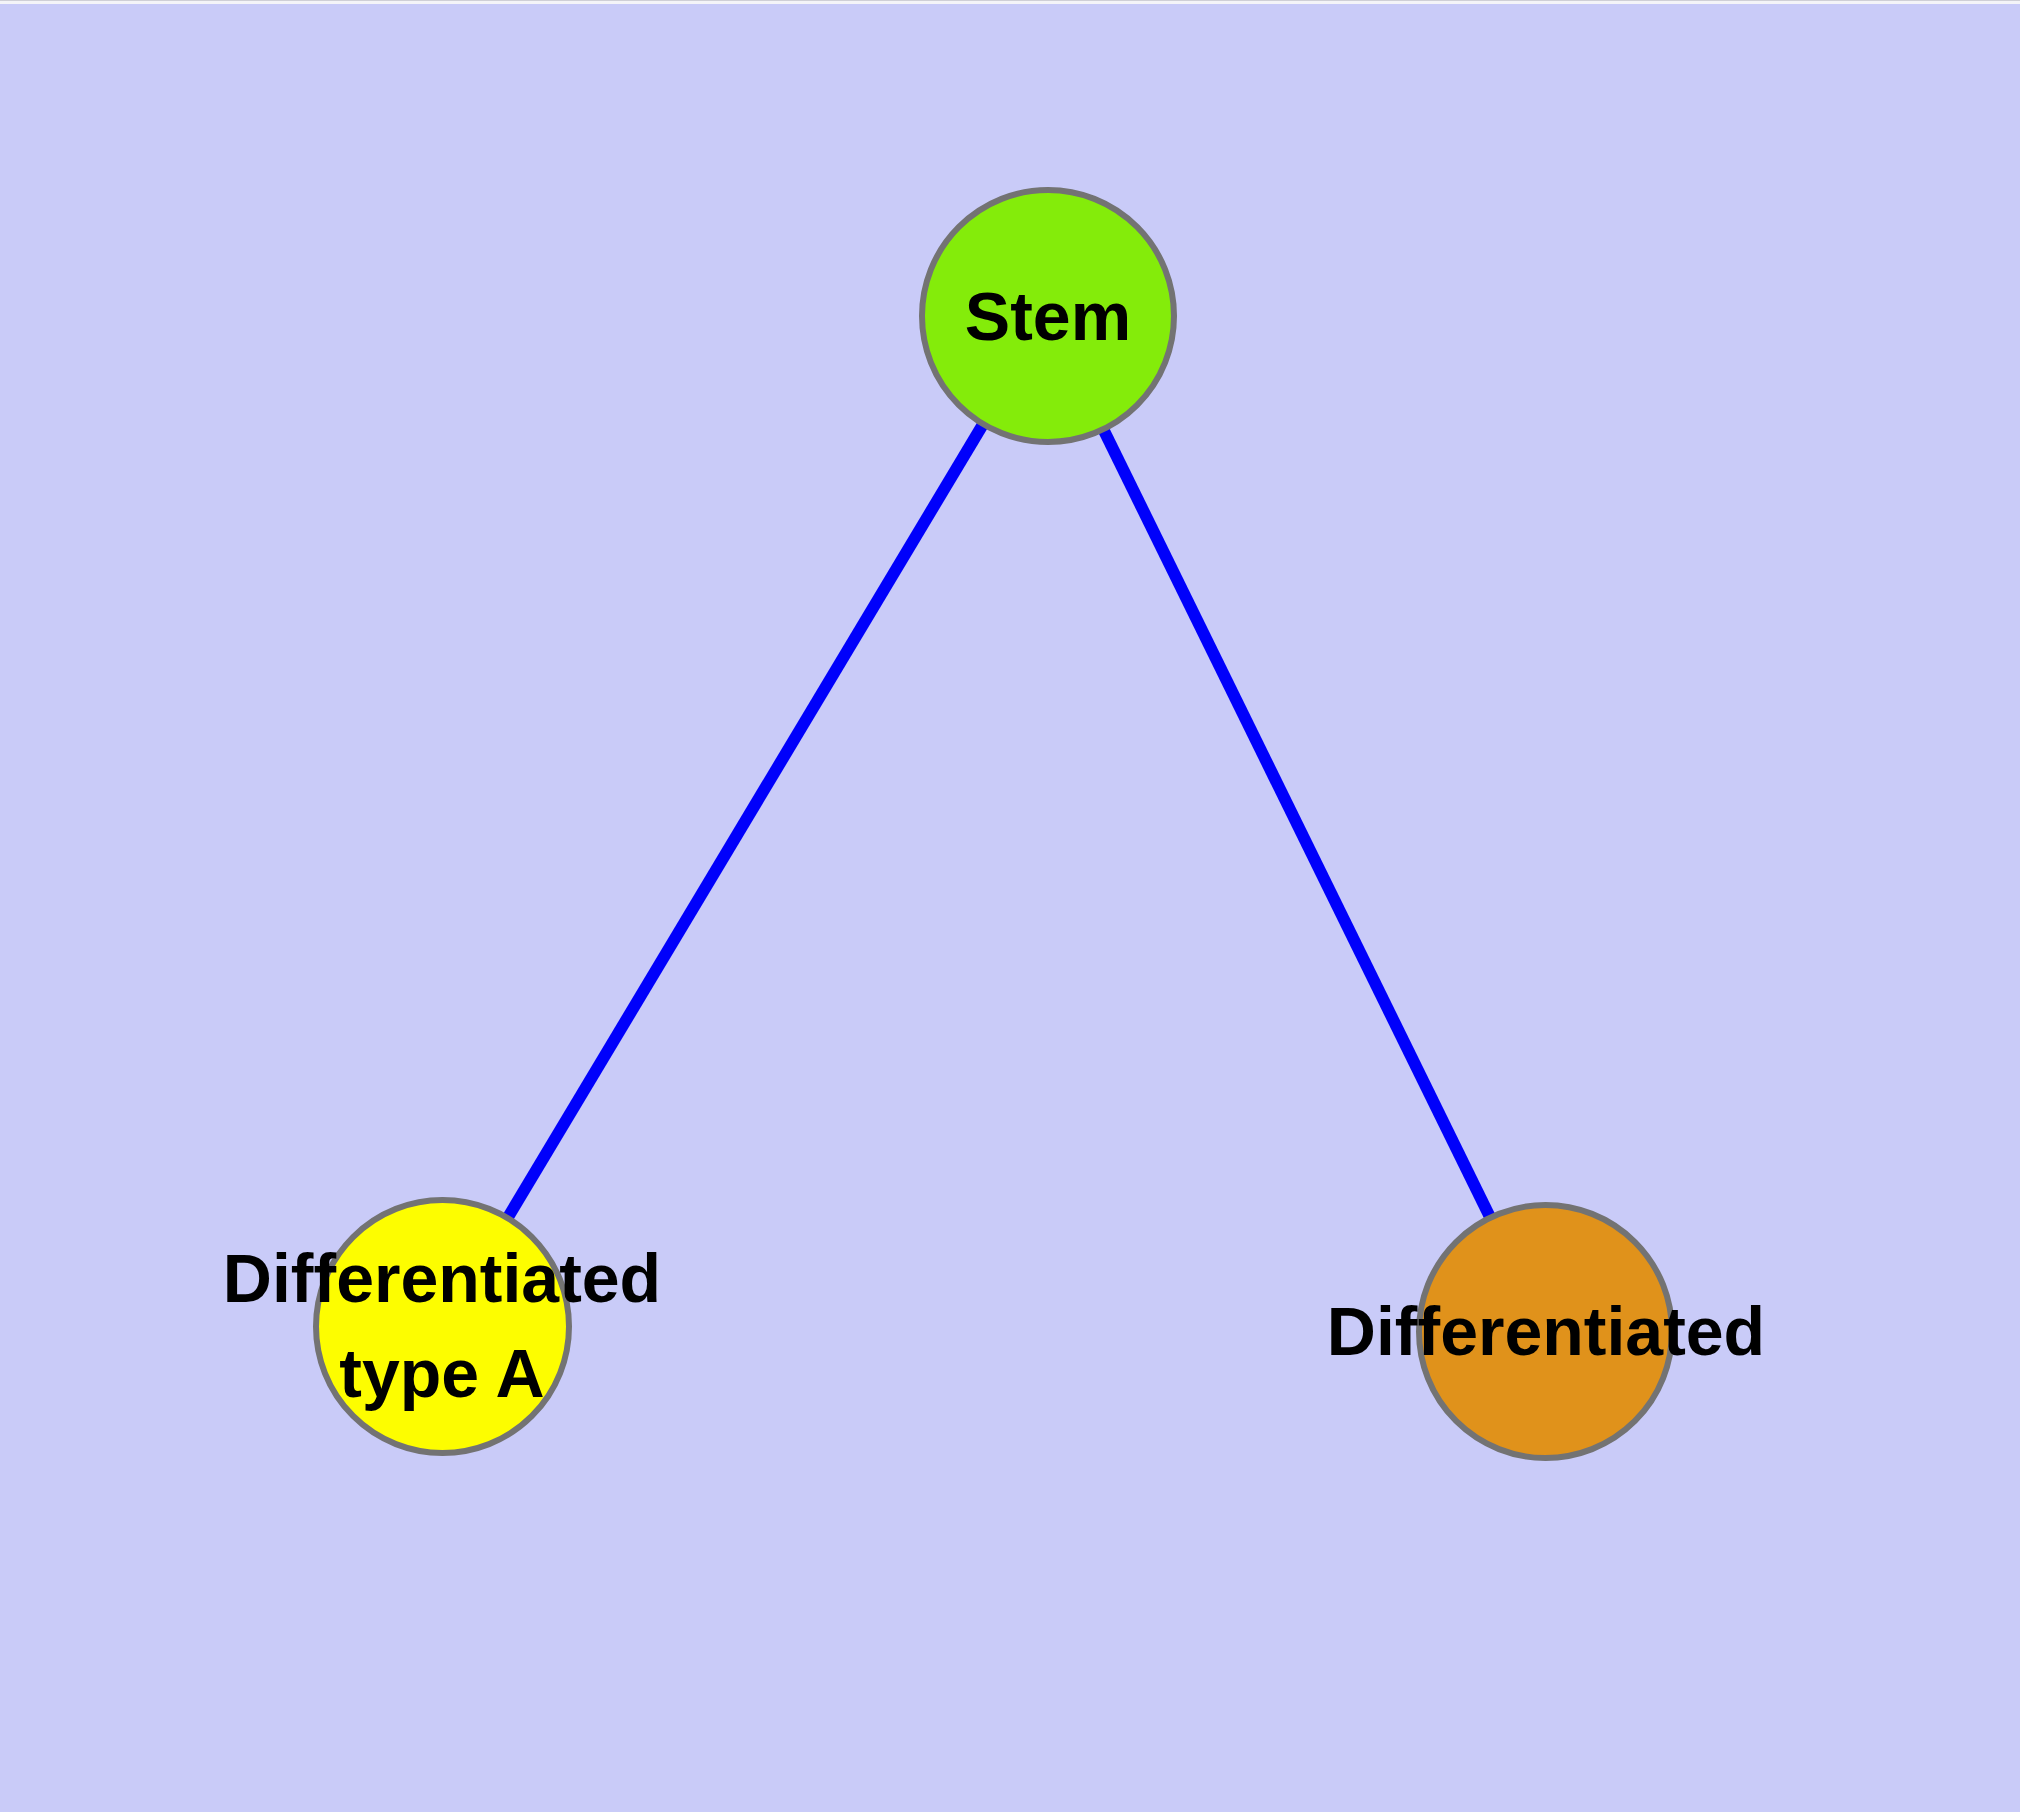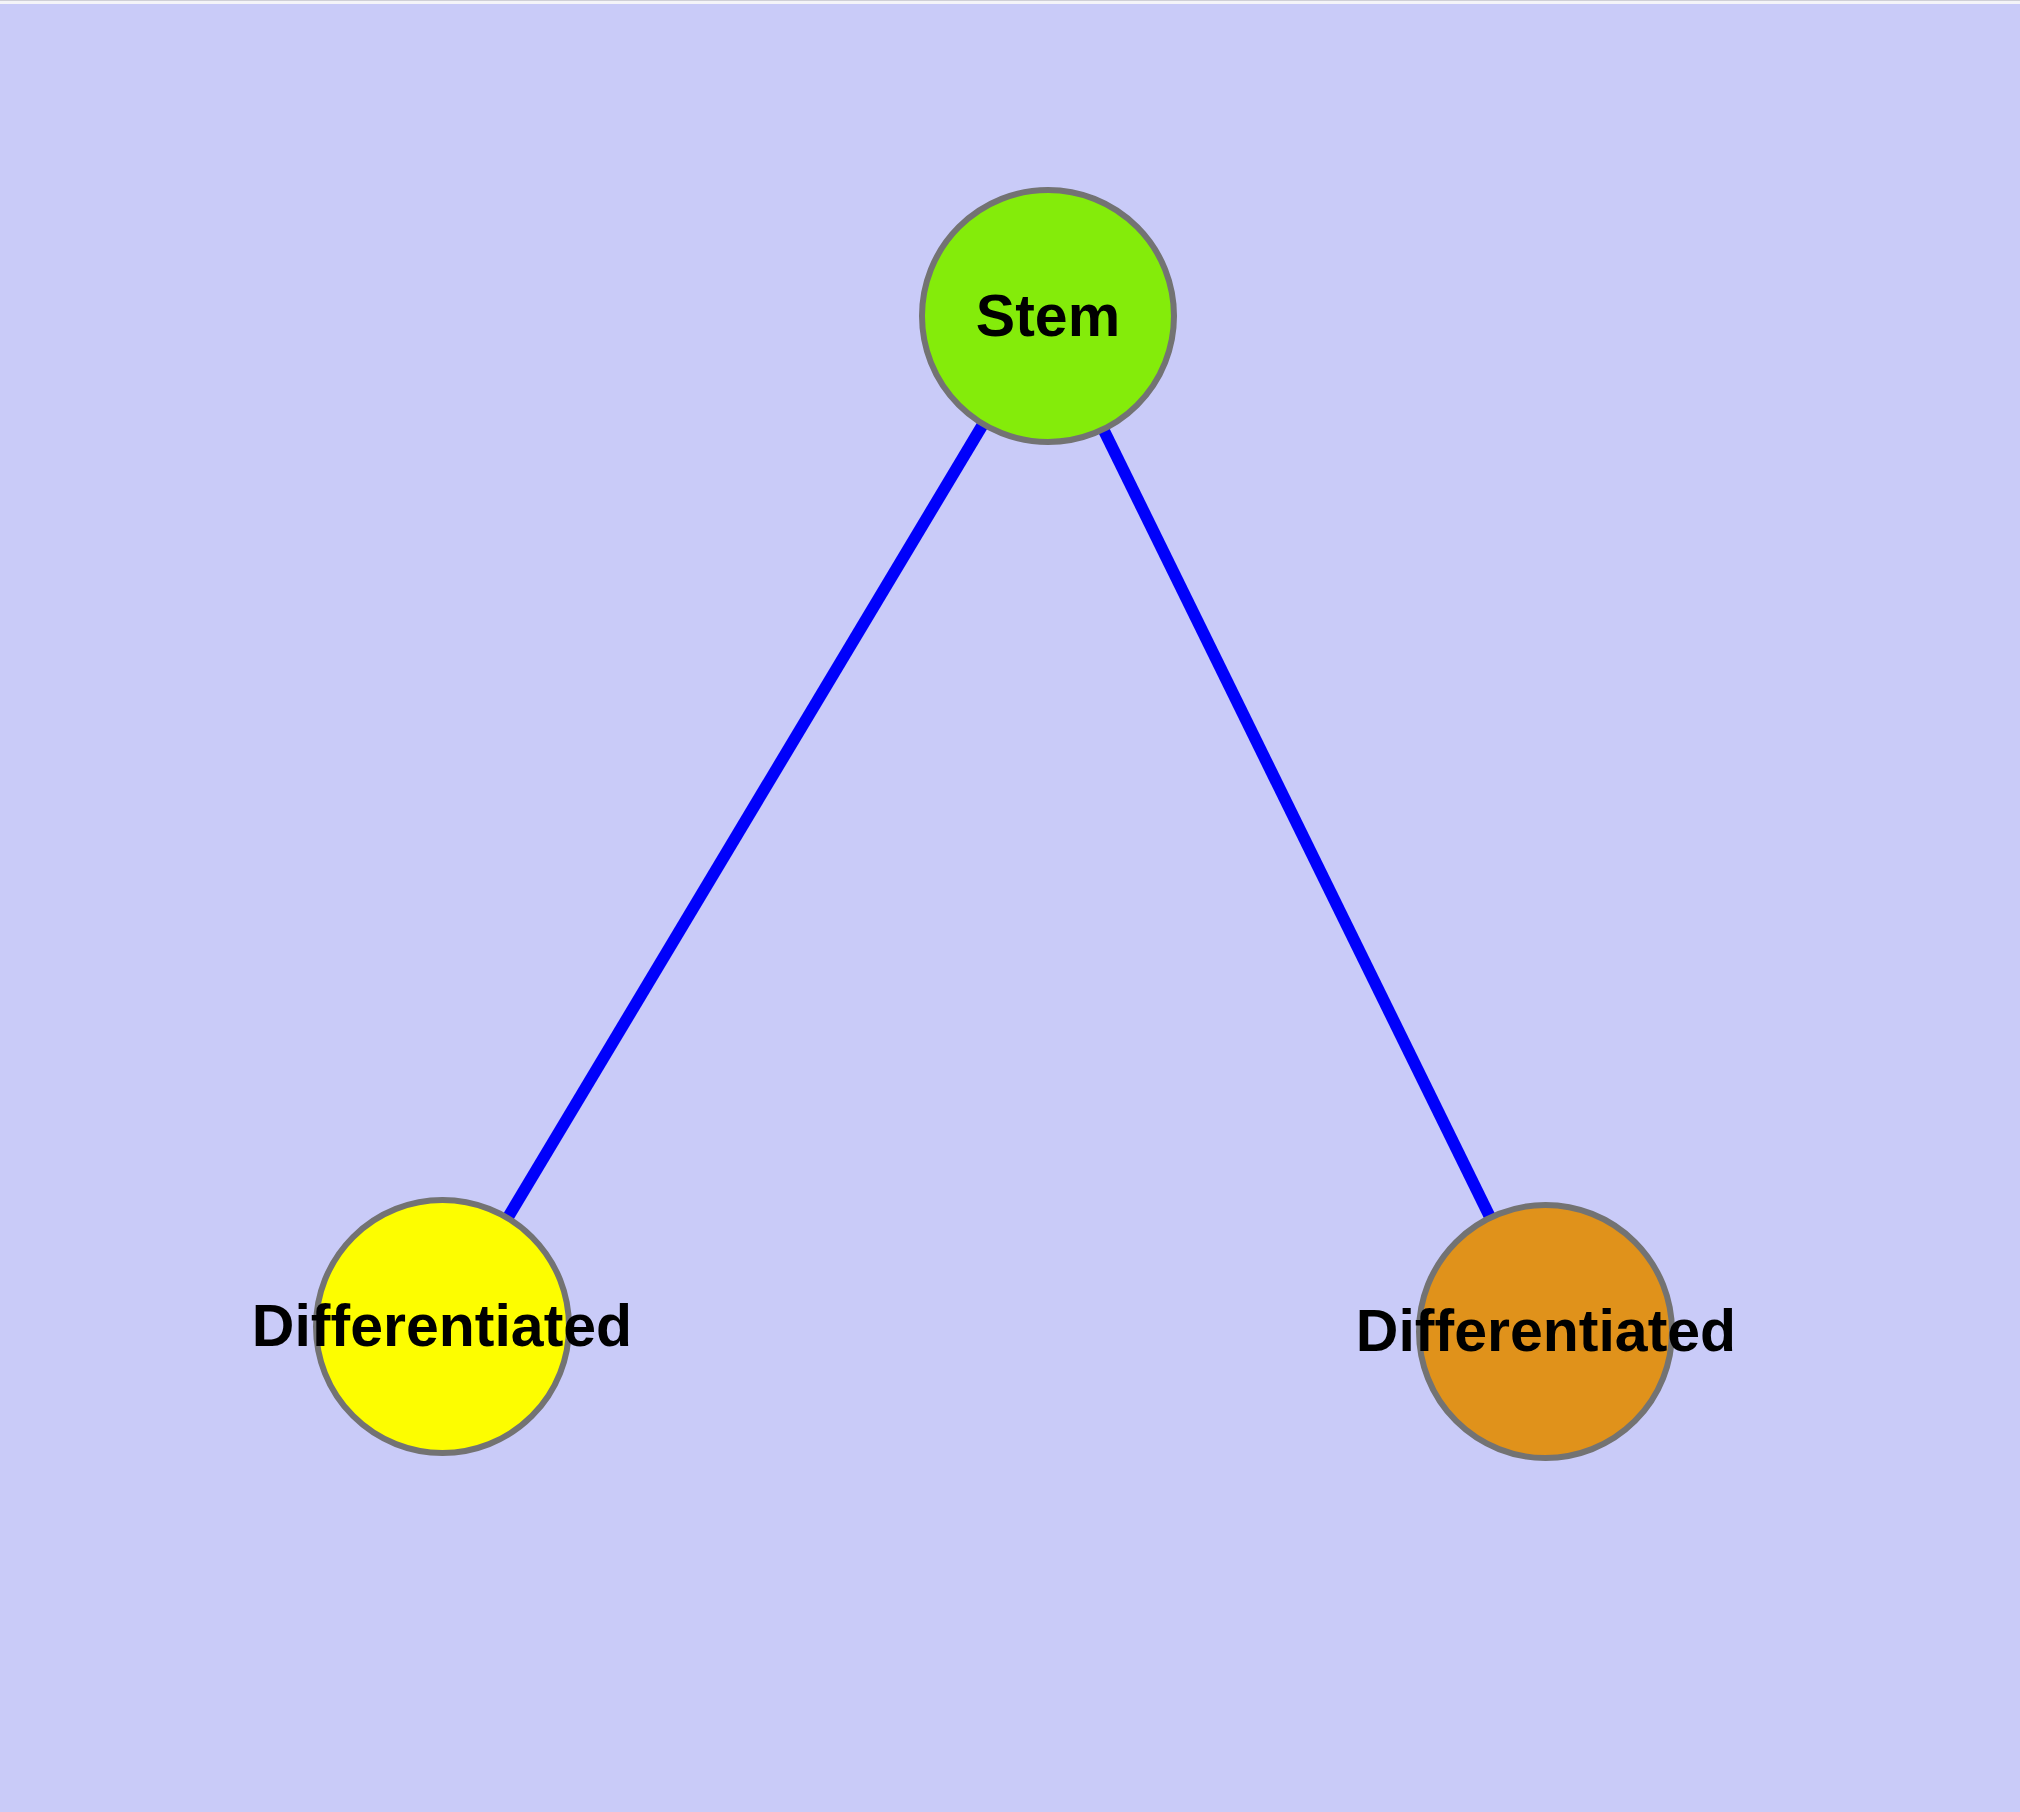--- a/index.html
+++ b/index.html
@@ -39,21 +39,21 @@
     border-radius: 50%;
     border-style: solid;
     box-sizing: border-box;
     z-index: 2;
   }
   .node-label {
     position: absolute;
     transform: translate(-50%, -50%);
     text-align: center;
     font-weight: bold;
-    font-size: 59px;
+    font-size: 68px;
     line-height: 95px;
     white-space: nowrap;
     z-index: 3;
   }
   .label-line {
     display: block;
   }
 </style>
 </head>
 <body style="background: rgb(201, 203, 248);">
@@ -70,20 +70,21 @@
   <div class="node" style="left: 919px; top: 187px; height: 258px; width: 258px; background: rgb(132, 236, 10); border-color: rgb(115, 115, 115); border-width: 6px;"></div>
   <div class="node" style="left: 313px; top: 1197px; height: 259px; width: 259px; background: rgb(253, 253, 0); border-color: rgb(115, 115, 115); border-width: 6px;"></div>
   <div class="node" style="left: 1416px; top: 1202px; height: 259px; width: 259px; background: rgb(224, 146, 27); border-color: rgb(115, 115, 115); border-width: 6px;"></div>
 
   <div class="node-label" style="left: 1048px; top: 316px; color: rgb(0, 0, 0);">
     <span class="label-line">Stem</span>
   </div>
 
   <div class="node-label" style="left: 442px; top: 1326px; color: rgb(0, 0, 0);">
     <span class="label-line">Differentiated</span>
+    <span class="label-line">type A</span>
   </div>
 
   <div class="node-label" style="left: 1546px; top: 1331px; color: rgb(0, 0, 0);">
     <span class="label-line">Differentiated</span>
   </div>
 
 </div>
 
 
 </body></html>

